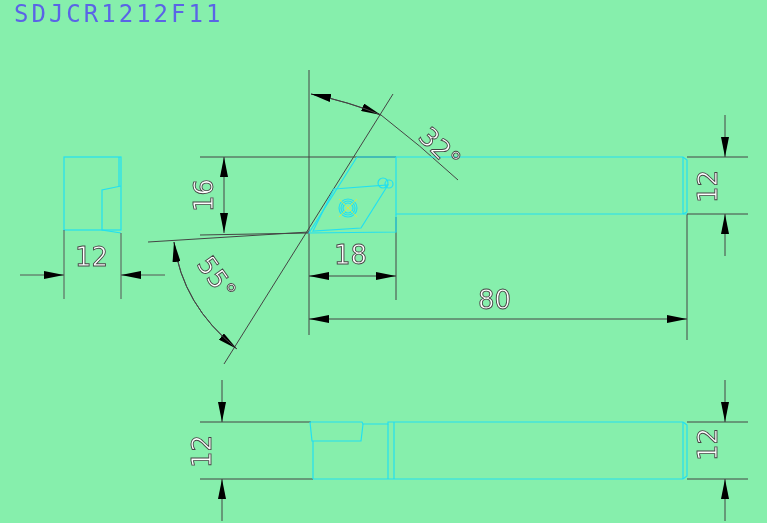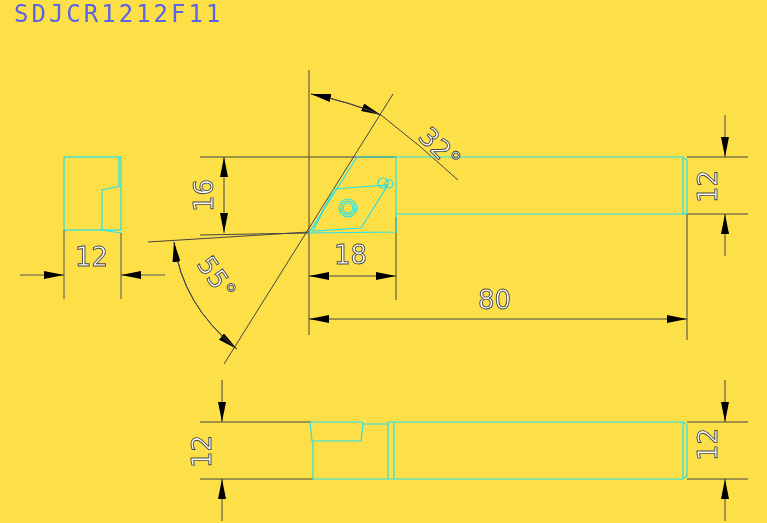--- a/index.html
+++ b/index.html
@@ -1,16 +1,16 @@
 <!DOCTYPE html>
 <html><head>
 <meta charset="utf-8">
 <style>
   html,body{margin:0;padding:0;background:#fdfefd;}
-  #canvas{position:relative;width:767px;height:523px;overflow:hidden;background:#fde047;}
+  #canvas{position:relative;width:767px;height:523px;overflow:hidden;background:#86efac;}
   #title{position:absolute;left:14px;top:0px;font-family:"DejaVu Sans Mono",monospace;font-size:24px;letter-spacing:3px;color:#5a64e6;font-weight:normal;transform:scaleY(1.05);}
   svg{position:absolute;left:0;top:0;}
   .t{font-family:"DejaVu Sans",sans-serif;font-size:26px;fill:#fff;stroke:#444;stroke-width:0.9;}
 </style>
 </head>
 <body>
 
 <div id="canvas">
   <div id="title">SDJCR1212F11</div>
 

